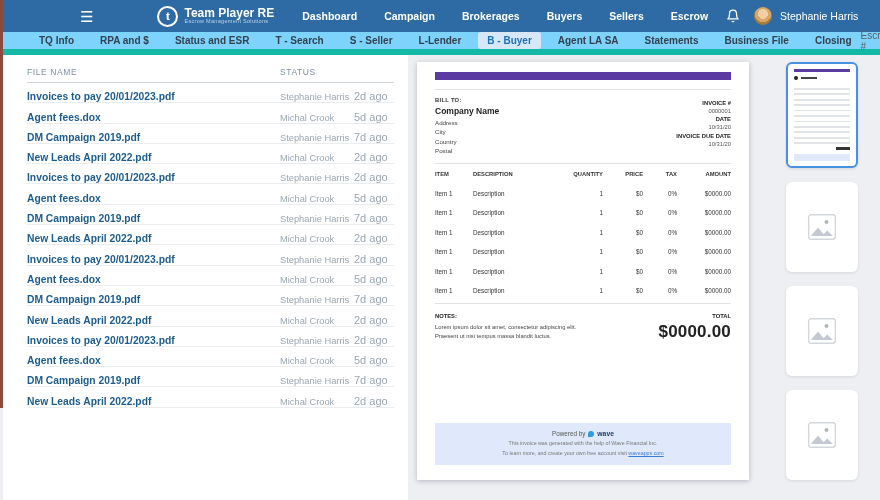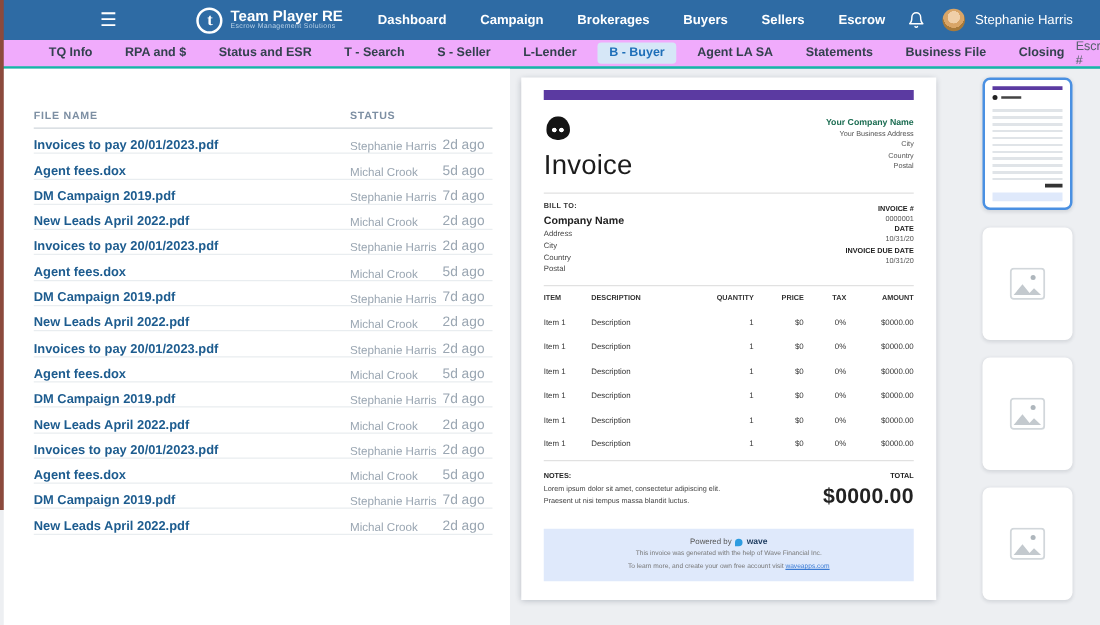--- a/index.html
+++ b/index.html
@@ -24,31 +24,31 @@
   .nav-item{cursor:pointer; white-space:nowrap;}
   .search-box{margin-left:auto; width:168px; height:20px; background:#fff; border-radius:3px; display:flex; align-items:center; padding:0 7px;}
   .search-box input{border:none; outline:none; flex:1; font-size:9.5px; color:#333; font-family:inherit; background:transparent;}
   .search-box svg{width:11px; height:11px;}
   .bell{margin-left:18px; width:14px; height:14px; cursor:pointer;}
   .avatar{margin-left:14px; width:18px; height:18px; border-radius:50%; cursor:pointer;
     background:radial-gradient(circle at 50% 38%, #f0cfa8 34%, #d9a567 35% 58%, #a87a3a 59% 100%);}
   .user-name{margin-left:8px; font-size:10.5px; display:flex; align-items:center; gap:5px; cursor:pointer; white-space:nowrap;}
 
   
-  .tabbar{height:23px; background:#f0abfc; border-bottom:2px solid #14b8a6; display:flex; align-items:center; padding:0 12px 0 30px;}
+  .tabbar{height:23px; background:#7dd3fc; border-bottom:6px solid #14b8a6; display:flex; align-items:center; padding:0 12px 0 30px;}
   .tabs{display:flex; align-items:center; gap:8px;}
   .tab{font-size:10px; font-weight:600; color:#33414e; padding:3px 9px; border-radius:3px; cursor:pointer; white-space:nowrap;}
   .tab.active{background:var(--active-tab-bg); color:var(--accent-blue);}
   .tab-right{margin-left:auto; display:flex; align-items:flex-start; gap:9px;}
   .escrow-label{font-size:10px; color:#55616c;}
 
   
   .main{position:relative; height:445px;}
   .file-panel{position:absolute; left:3px; top:0; width:405px; height:445px; background:#fff; padding:6px 14px 0 24px;}
-  .fhead{display:flex; align-items:center; height:22px; border-bottom:1px solid #cfd6db; font-size:8.5px; font-weight:bold; color:#7d8fa3; letter-spacing:.6px;margin-top:20px;}
+  .fhead{display:flex; align-items:center; height:22px; border-bottom:1px solid #cfd6db; font-size:8.5px; font-weight:normal; color:#7d8fa3; letter-spacing:.6px;}
   .fhead .fh-file{flex:1;}
   .fhead .fh-status{width:114px;}
   .file-row{display:flex; align-items:flex-end; height:20.3px; border-bottom:1px solid #e9edf0; cursor:pointer;}
   .f-name{flex:1; font-size:10.3px; font-weight:600; color:var(--filelink); white-space:nowrap; overflow:hidden;}
   .f-user{width:70px; font-size:9.3px; color:var(--muted); white-space:nowrap;}
   .f-age{width:44px; font-size:11px; color:var(--muted); text-align:left; padding-left:4px;}
 
   
   .doc-page{position:absolute; left:417px; top:7px; width:332px; height:418px; background:#fff; box-shadow:0 1px 5px rgba(30,40,60,.28); padding:0 18px; color:#222;}
   .inv-accent{margin-top:10px; height:8px; background:var(--invoice-purple);}
@@ -247,33 +247,20 @@
           <div class="file-row">
             <span class="f-name">New Leads April 2022.pdf</span>
             <span class="f-user">Michal Crook</span>
             <span class="f-age">2d ago</span>
           </div>
         </div>
     </section>
 
     <section class="doc-page">
       <div class="inv-accent"></div>
-      <div class="inv-header">
-        <div class="inv-left">
-          <div class="inv-logo"></div>
-          <div class="inv-title">Invoice</div>
-        </div>
-        <div class="inv-company">
-          <div class="c-name">Your Company Name</div>
-          <div class="c-line">Your Business Address</div>
-          <div class="c-line">City</div>
-          <div class="c-line">Country</div>
-          <div class="c-line">Postal</div>
-        </div>
-      </div>
       <hr class="divider">
       <div class="inv-billing">
         <div class="bill-to">
           <div class="b-label">BILL TO:</div>
           <div class="b-name">Company Name</div>
           <div class="b-line">Address</div>
           <div class="b-line">City</div>
           <div class="b-line">Country</div>
           <div class="b-line">Postal</div>
         </div>

